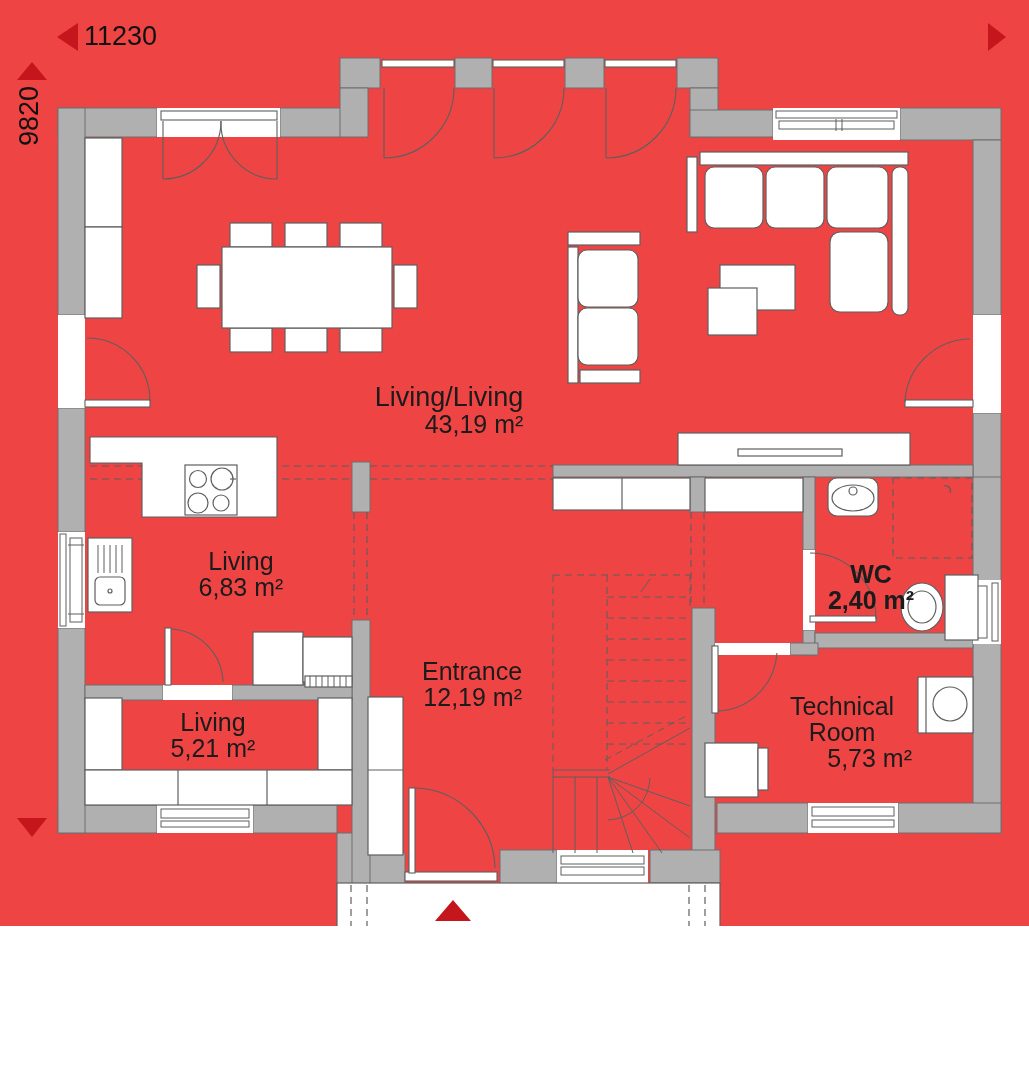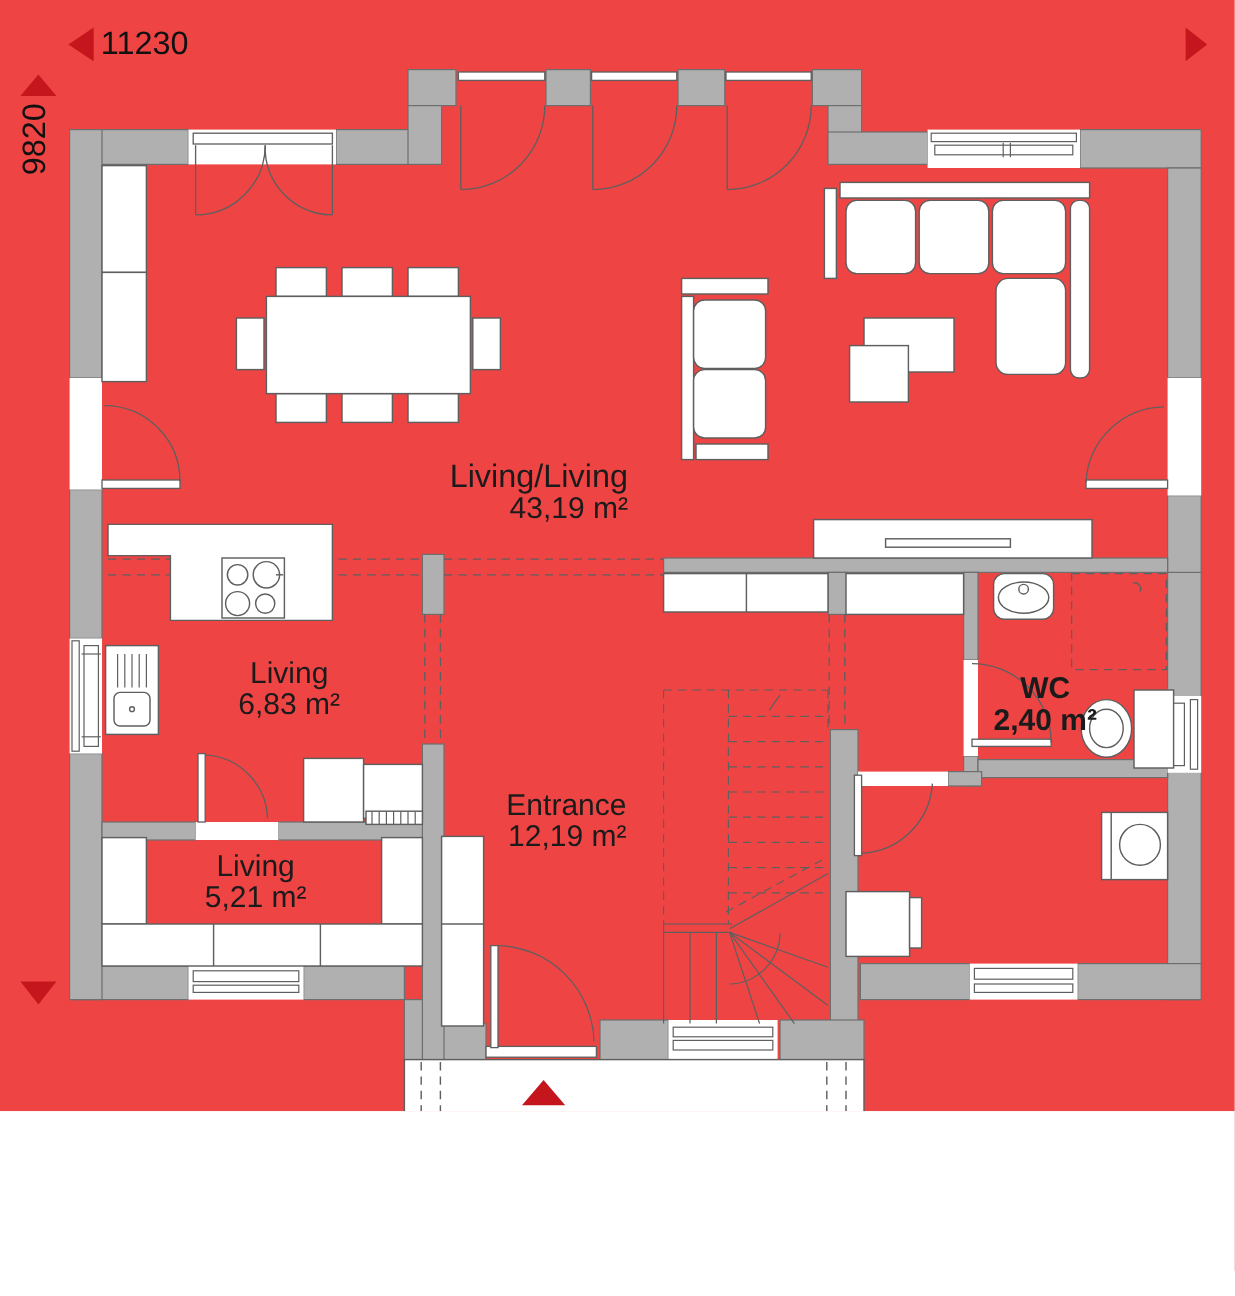--- a/index.html
+++ b/index.html
@@ -388,14 +388,18 @@
   <div>Entrance</div>
   <div class="area">12,19 m²</div>
 </div>
 
 
 <div class="lbl" style="left:871px;top:561px;font-weight:bold;">
   <div>WC</div>
   <div class="area">2,40 m²</div>
 </div>
 
+<div class="lbl wrap" style="left:842px;top:693px;">
+  <div>Technical Room</div>
+  <div class="area">5,73 m²</div>
+</div>
 
 </div>
 
 </body></html>

